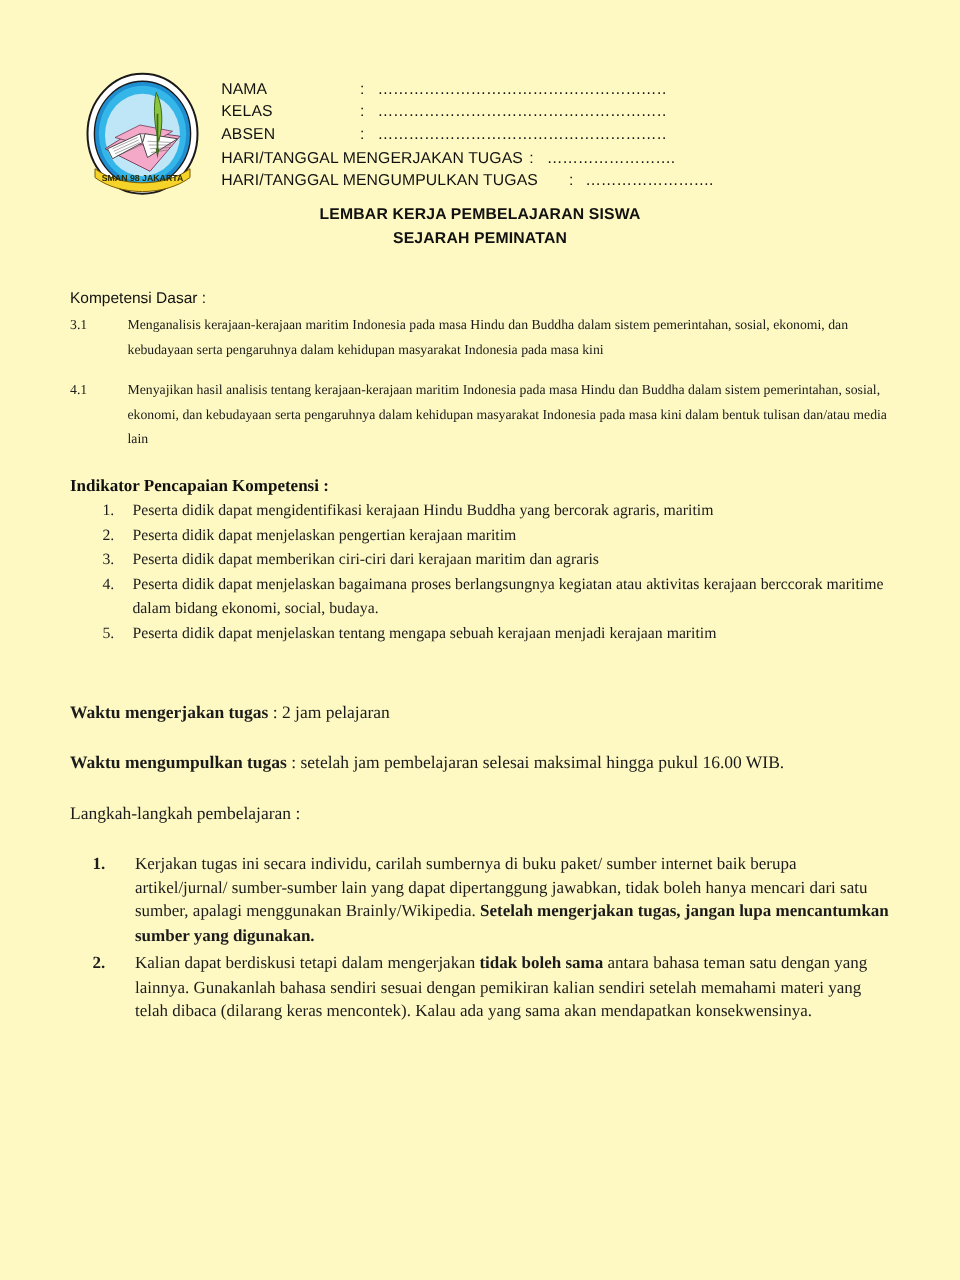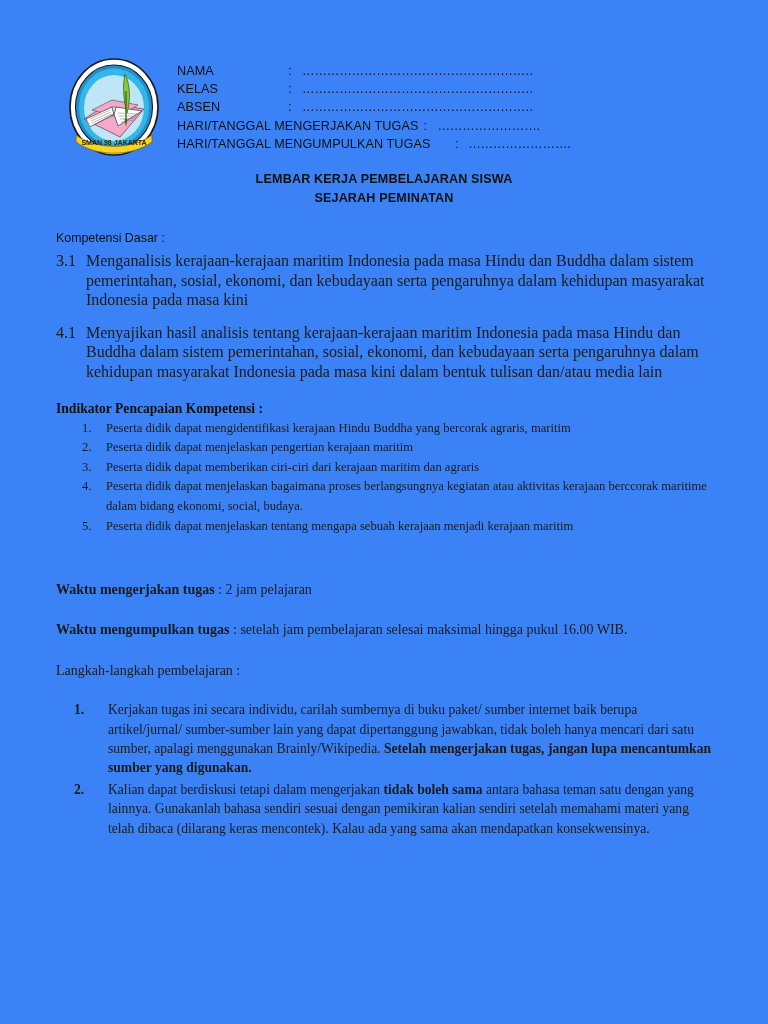--- a/index.html
+++ b/index.html
@@ -14,21 +14,21 @@
     font-family: "Liberation Serif", serif;
     color: #1b1b1b;
     overflow: hidden;
   }
 
   .page {
     position: absolute;
     left: 0; top: 0;
     width: 768px;
     height: 1024px;
-    background: #3b82f6;
+    background: #fef9c3;
   }
 
   
   .header {
     position: absolute;
     left: 0;
     top: 52px;
     width: 768px;
     height: 112px;
   }
@@ -70,21 +70,21 @@
   }
   .dots.long { width: 232px; }
   .dots.short { width: 140px; }
   .gap-sm { display: inline-block; width: 5px; }
   .gap-md { display: inline-block; width: 27px; }
 
   
   .title-block {
     position: absolute;
     left: 0;
-    top: 170px;
+    top: 162px;
     width: 768px;
     text-align: center;
     font-family: "Liberation Sans", sans-serif;
     font-weight: bold;
     font-size: 12.6px;
     line-height: 19px;
     letter-spacing: 0.15px;
     color: #111;
   }
 
@@ -106,23 +106,24 @@
   .h-serif-bold {
     font-family: "Liberation Serif", serif;
     font-weight: bold;
     font-size: 13.6px;
     line-height: 17px;
     color: #111;
   }
 
   .kd-item {
     display: flex;
-    font-size: 16px;
+    font-size: 11px;
     line-height: 19.6px;
     color: #1b1b1b;
+    gap: 16px;
   }
   .kd-num {
     flex: 0 0 auto;
     width: 30px;
   }
   .kd-text {
     flex: 1 1 auto;
   }
   .kd-3 { margin-top: 4px; }
   .kd-4 { margin-top: 13px; }

